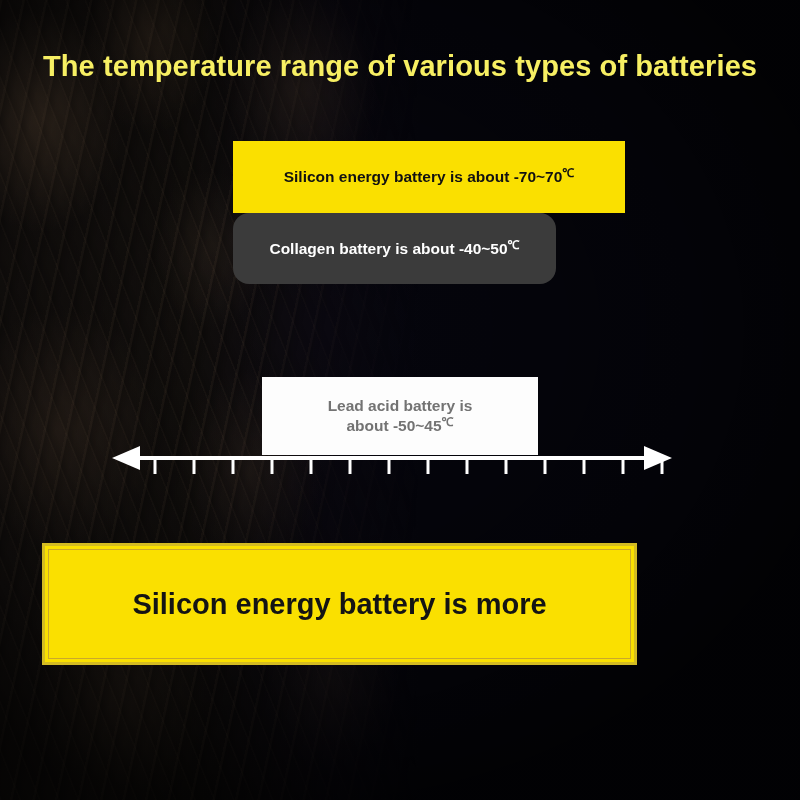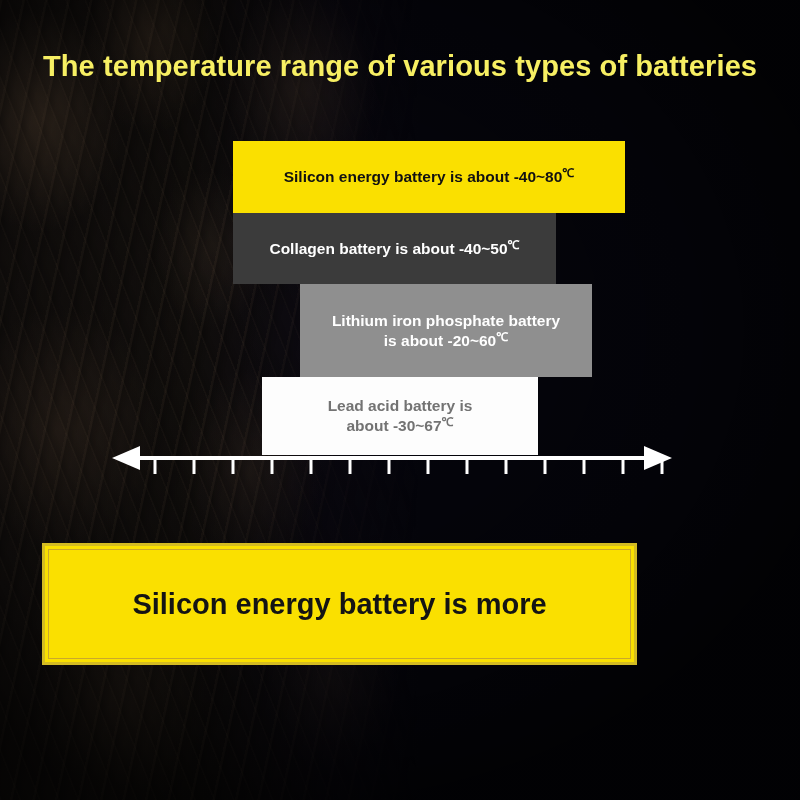--- a/index.html
+++ b/index.html
@@ -83,21 +83,21 @@
     position: absolute;
     display: flex;
     align-items: center;
     justify-content: center;
     text-align: center;
     font-weight: bold;
     line-height: 1.26;
     box-sizing: border-box;
   }
   .bar-silicon  { left: 233px; top: 141px; width: 392px; height: 72px; background: #fae000; color: #111111; font-size: 15.5px; }
-  .bar-collagen { left: 233px; top: 213px; width: 323px; height: 71px; background: #3b3b3b; color: #ffffff; font-size: 15.5px; }
+  .bar-collagen { left: 233px; top: 213px; width: 323px; height: 71px; background: #3b3b3b; color: #ffffff; font-size: 15.5px; border-radius: 16px; }
   .bar-lfp      { left: 300px; top: 284px; width: 292px; height: 93px; background: #8f8f8f; color: #ffffff; font-size: 15.5px; }
   .bar-lead     { left: 262px; top: 377px; width: 276px; height: 78px; background: #fdfdfd; color: #737373; font-size: 15.5px; }
   .bar .sup { font-size: 12px; vertical-align: top; position: relative; top: -1px; }
 
   
   .axis { position: absolute; left: 0; top: 0; width: 800px; height: 800px; }
   .axis-labels { position: absolute; left: 0; top: 474px; width: 800px; height: 32px; }
   .axis-label {
     position: absolute;
     top: 0;
@@ -143,33 +143,30 @@
   <div class="bg-base"></div>
   <div class="bg-rock"></div>
   <div class="bg-rock-strata"></div>
   <div class="bg-vignette"></div>
 
   <div class="title">The temperature range of various types of batteries</div>
 
   <div class="bars">
 
     <div class="bar bar-silicon">
-      <span><span>Silicon energy battery is about -40~80</span><span class="sup">℃</span></span>
+      <span><span>Silicon energy battery is about -70~70</span><span class="sup">℃</span></span>
     </div>
 
     <div class="bar bar-collagen">
       <span><span>Collagen battery is about -40~50</span><span class="sup">℃</span></span>
     </div>
 
-    <div class="bar bar-lfp">
-      <span><span>Lithium iron phosphate battery</span><br><span>is about -20~60</span><span class="sup">℃</span></span>
-    </div>
 
     <div class="bar bar-lead">
-      <span><span>Lead acid battery is</span><br><span>about -30~67</span><span class="sup">℃</span></span>
+      <span><span>Lead acid battery is</span><br><span>about -50~45</span><span class="sup">℃</span></span>
     </div>
 
   </div>
 
   <div class="axis">
     <svg width="800" height="800" style="position:absolute;left:0;top:0;">
 
       <line x1="128" y1="458" x2="658" y2="458" stroke="#ffffff" stroke-width="4"></line>
 
       <polygon points="112,458 140,446 140,470" fill="#ffffff"></polygon>

